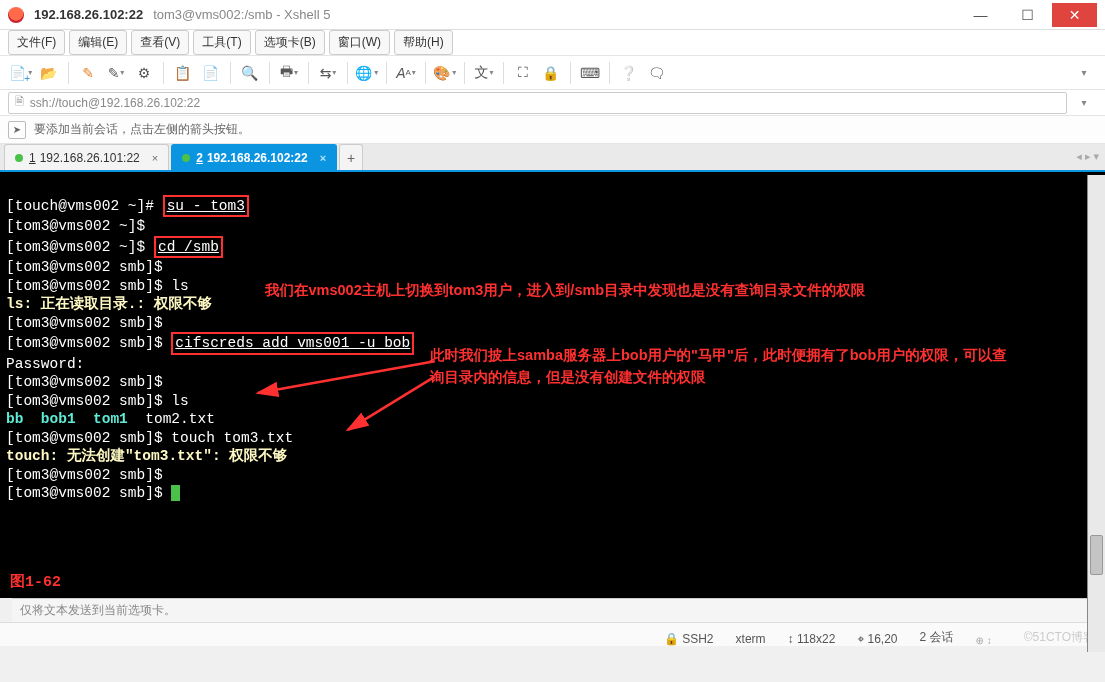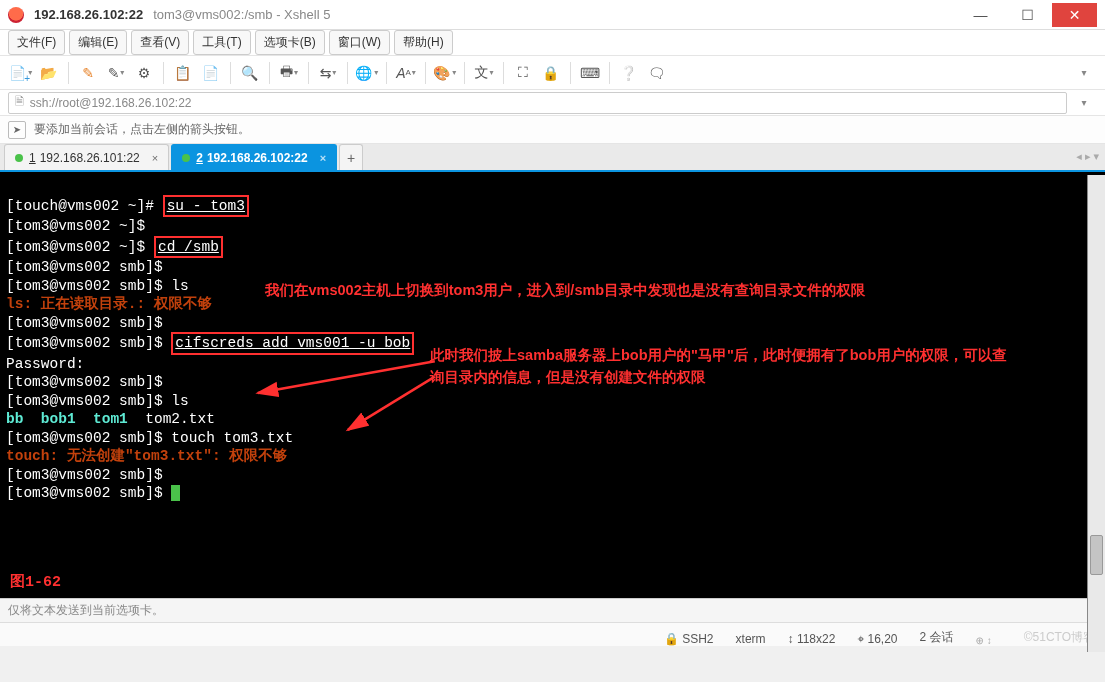--- a/index.html
+++ b/index.html
@@ -42,34 +42,34 @@
 .tab { height: 26px; display: flex; align-items: center; padding: 0 10px; background: #f4f4f4; border: 1px solid #ccc; border-bottom: none; margin-right: 2px; border-radius: 3px 3px 0 0; font-size: 12px; color: #333; }
 .tab.active { background: #0b94e0; color: #fff; border-color: #0b94e0; font-weight: bold; }
 .tab .dot { width: 8px; height: 8px; border-radius: 50%; background: #4ac24a; margin-right: 6px; }
 .tab .num { text-decoration: underline; margin-right: 4px; }
 .tab .x { margin-left: 12px; font-size: 11px; opacity: .7; }
 .tab.add { width: 24px; justify-content: center; font-size: 14px; color: #666; }
 .tabbar .navhint { position: absolute; right: 6px; top: 6px; color: #aaa; font-size: 11px; }
 
 
 .terminal { background: #000; color: #fff; font-family: "Courier New", Consolas, monospace; font-size: 14.5px; line-height: 18.5px; padding: 4px 6px; height: 426px; overflow: hidden; position: relative; white-space: pre; }
-.terminal .c-red { color: #c2410c; font-weight: bold; }
+.terminal .c-red { color: #fef9c3; font-weight: bold; }
 .terminal .c-blue { color: #5eead4; font-weight: bold; }
 .box-red { border: 2px solid #ff3030; padding: 0 2px; display: inline-block; text-decoration: underline; }
 .cursor { display: inline-block; width: 9px; height: 16px; background: #4ac24a; vertical-align: middle; }
 .fig-label { position: absolute; left: 10px; bottom: 6px; color: #ff3030; font-weight: bold; font-size: 15px; text-align: center; }
 .annotation { position: absolute; color: #ff3030; font-family: "Microsoft YaHei", sans-serif; font-weight: bold; font-size: 14.5px; white-space: normal; line-height: 22px; }
 .svg-overlay { position: absolute; inset: 0; pointer-events: none; }
 
 
 .term-scroll { position: absolute; right: 0; top: 175px; bottom: 30px; width: 18px; background: #e9e9e9; border-left: 1px solid #888;}
 .term-scroll .thumb { position: absolute; top: 360px; height: 40px; left: 2px; right: 2px; background: #c4c4c4; border: 1px solid #999; border-radius: 2px;}
 
 
-.sendbar { height: 24px; background: #f5f5f5; border-top: 1px solid #ccc; display: flex; align-items: center; padding: 0 8px; color: #888; }
+.sendbar { height: 24px; background: #f5f5f5; border-top: 1px solid #ccc; display: flex; align-items: center; padding: 0 8px; color: #888; margin-left: 12px; }
 
 
 .statusbar { height: 24px; background: #fafafa; border-top: 1px solid #ddd; display: flex; align-items: flex-end; padding: 0 10px; color: #555; justify-content: flex-end; gap: 22px; font-size: 12px; }
 .statusbar .left { flex: 1; }
 </style>
 </head>
 <body>
 
 <div class="titlebar">
   <span class="app-icon"></span>
@@ -127,21 +127,21 @@
   <span class="tsep"></span>
   <span class="tbtn">❔</span>
   <span class="tbtn">🗨</span>
   <span class="spacer" style="flex:1"></span>
   <span class="tbtn" style="font-size:10px;color:#888">▾</span>
 </div>
 
 <div class="addrbar">
   <div class="addrbox">
     <span class="lock">🗎</span>
-    <span>ssh://root@192.168.26.102:22</span>
+    <span>ssh://touch@192.168.26.102:22</span>
   </div>
   <span class="tbtn" style="font-size:10px;color:#888;margin-left:4px">▾</span>
 </div>
 
 <div class="infobar">
   <span class="arrow-btn">➤</span>
   <span>要添加当前会话，点击左侧的箭头按钮。</span>
 </div>
 
 <div class="tabbar">

